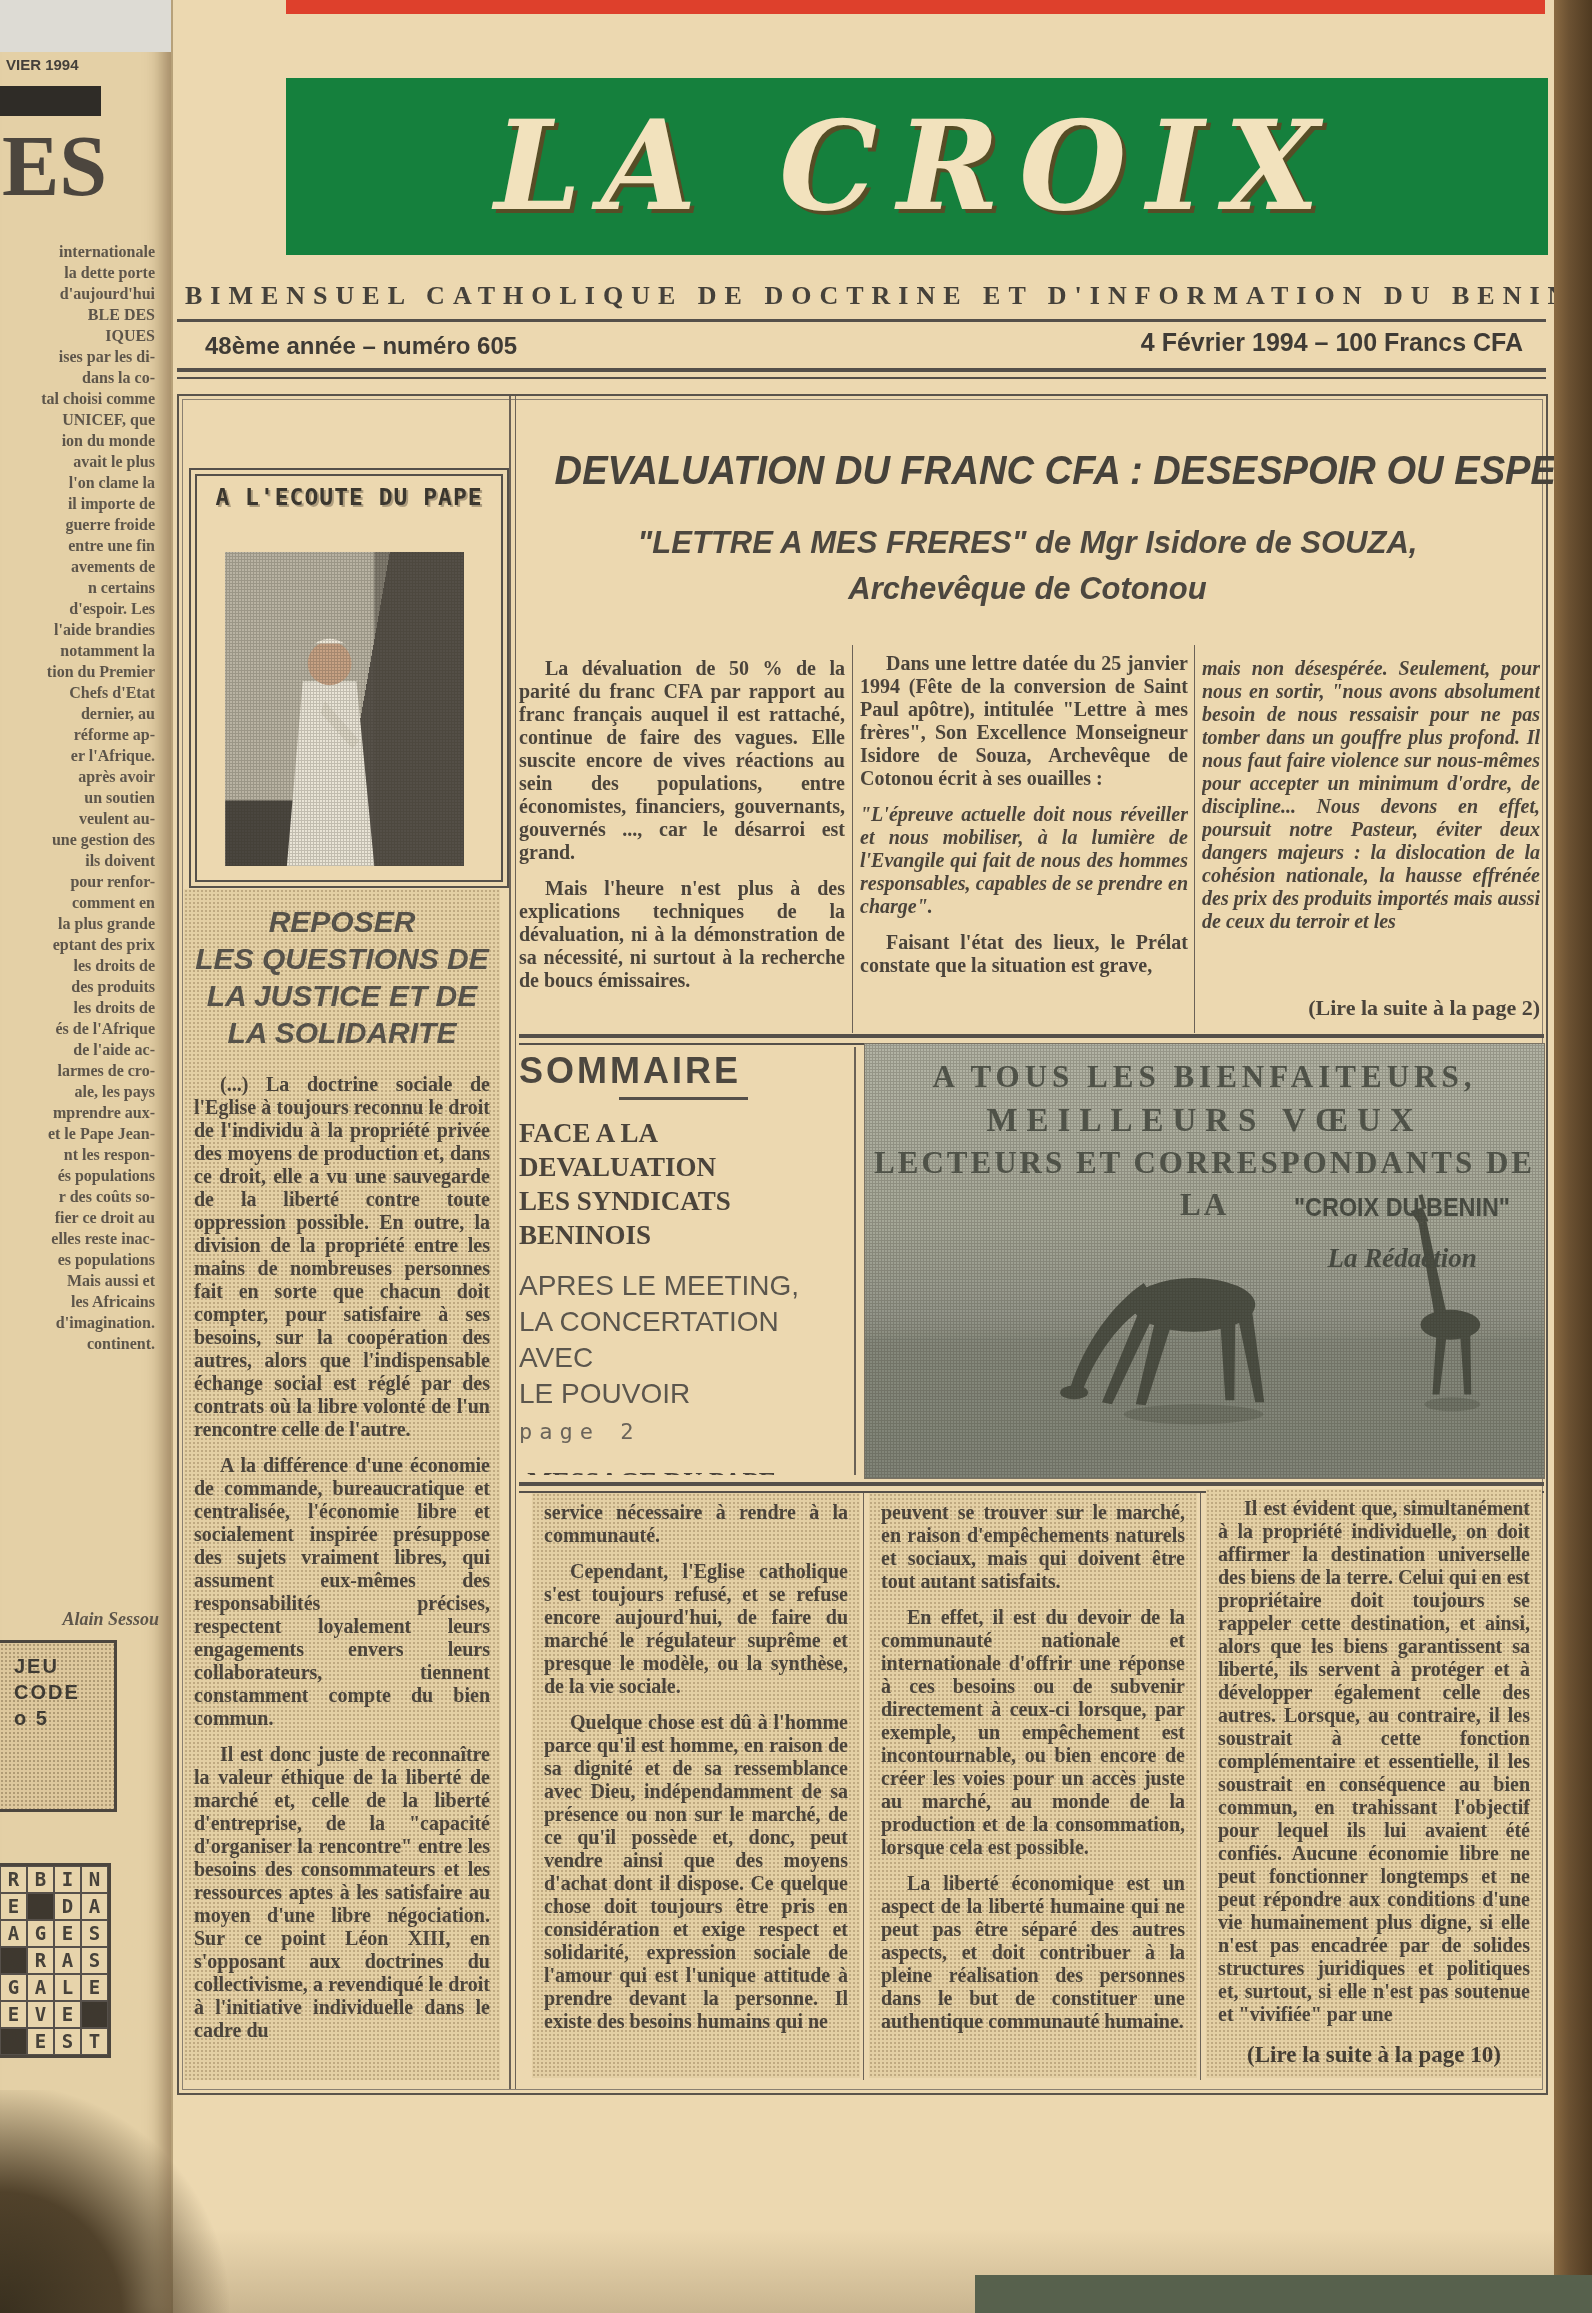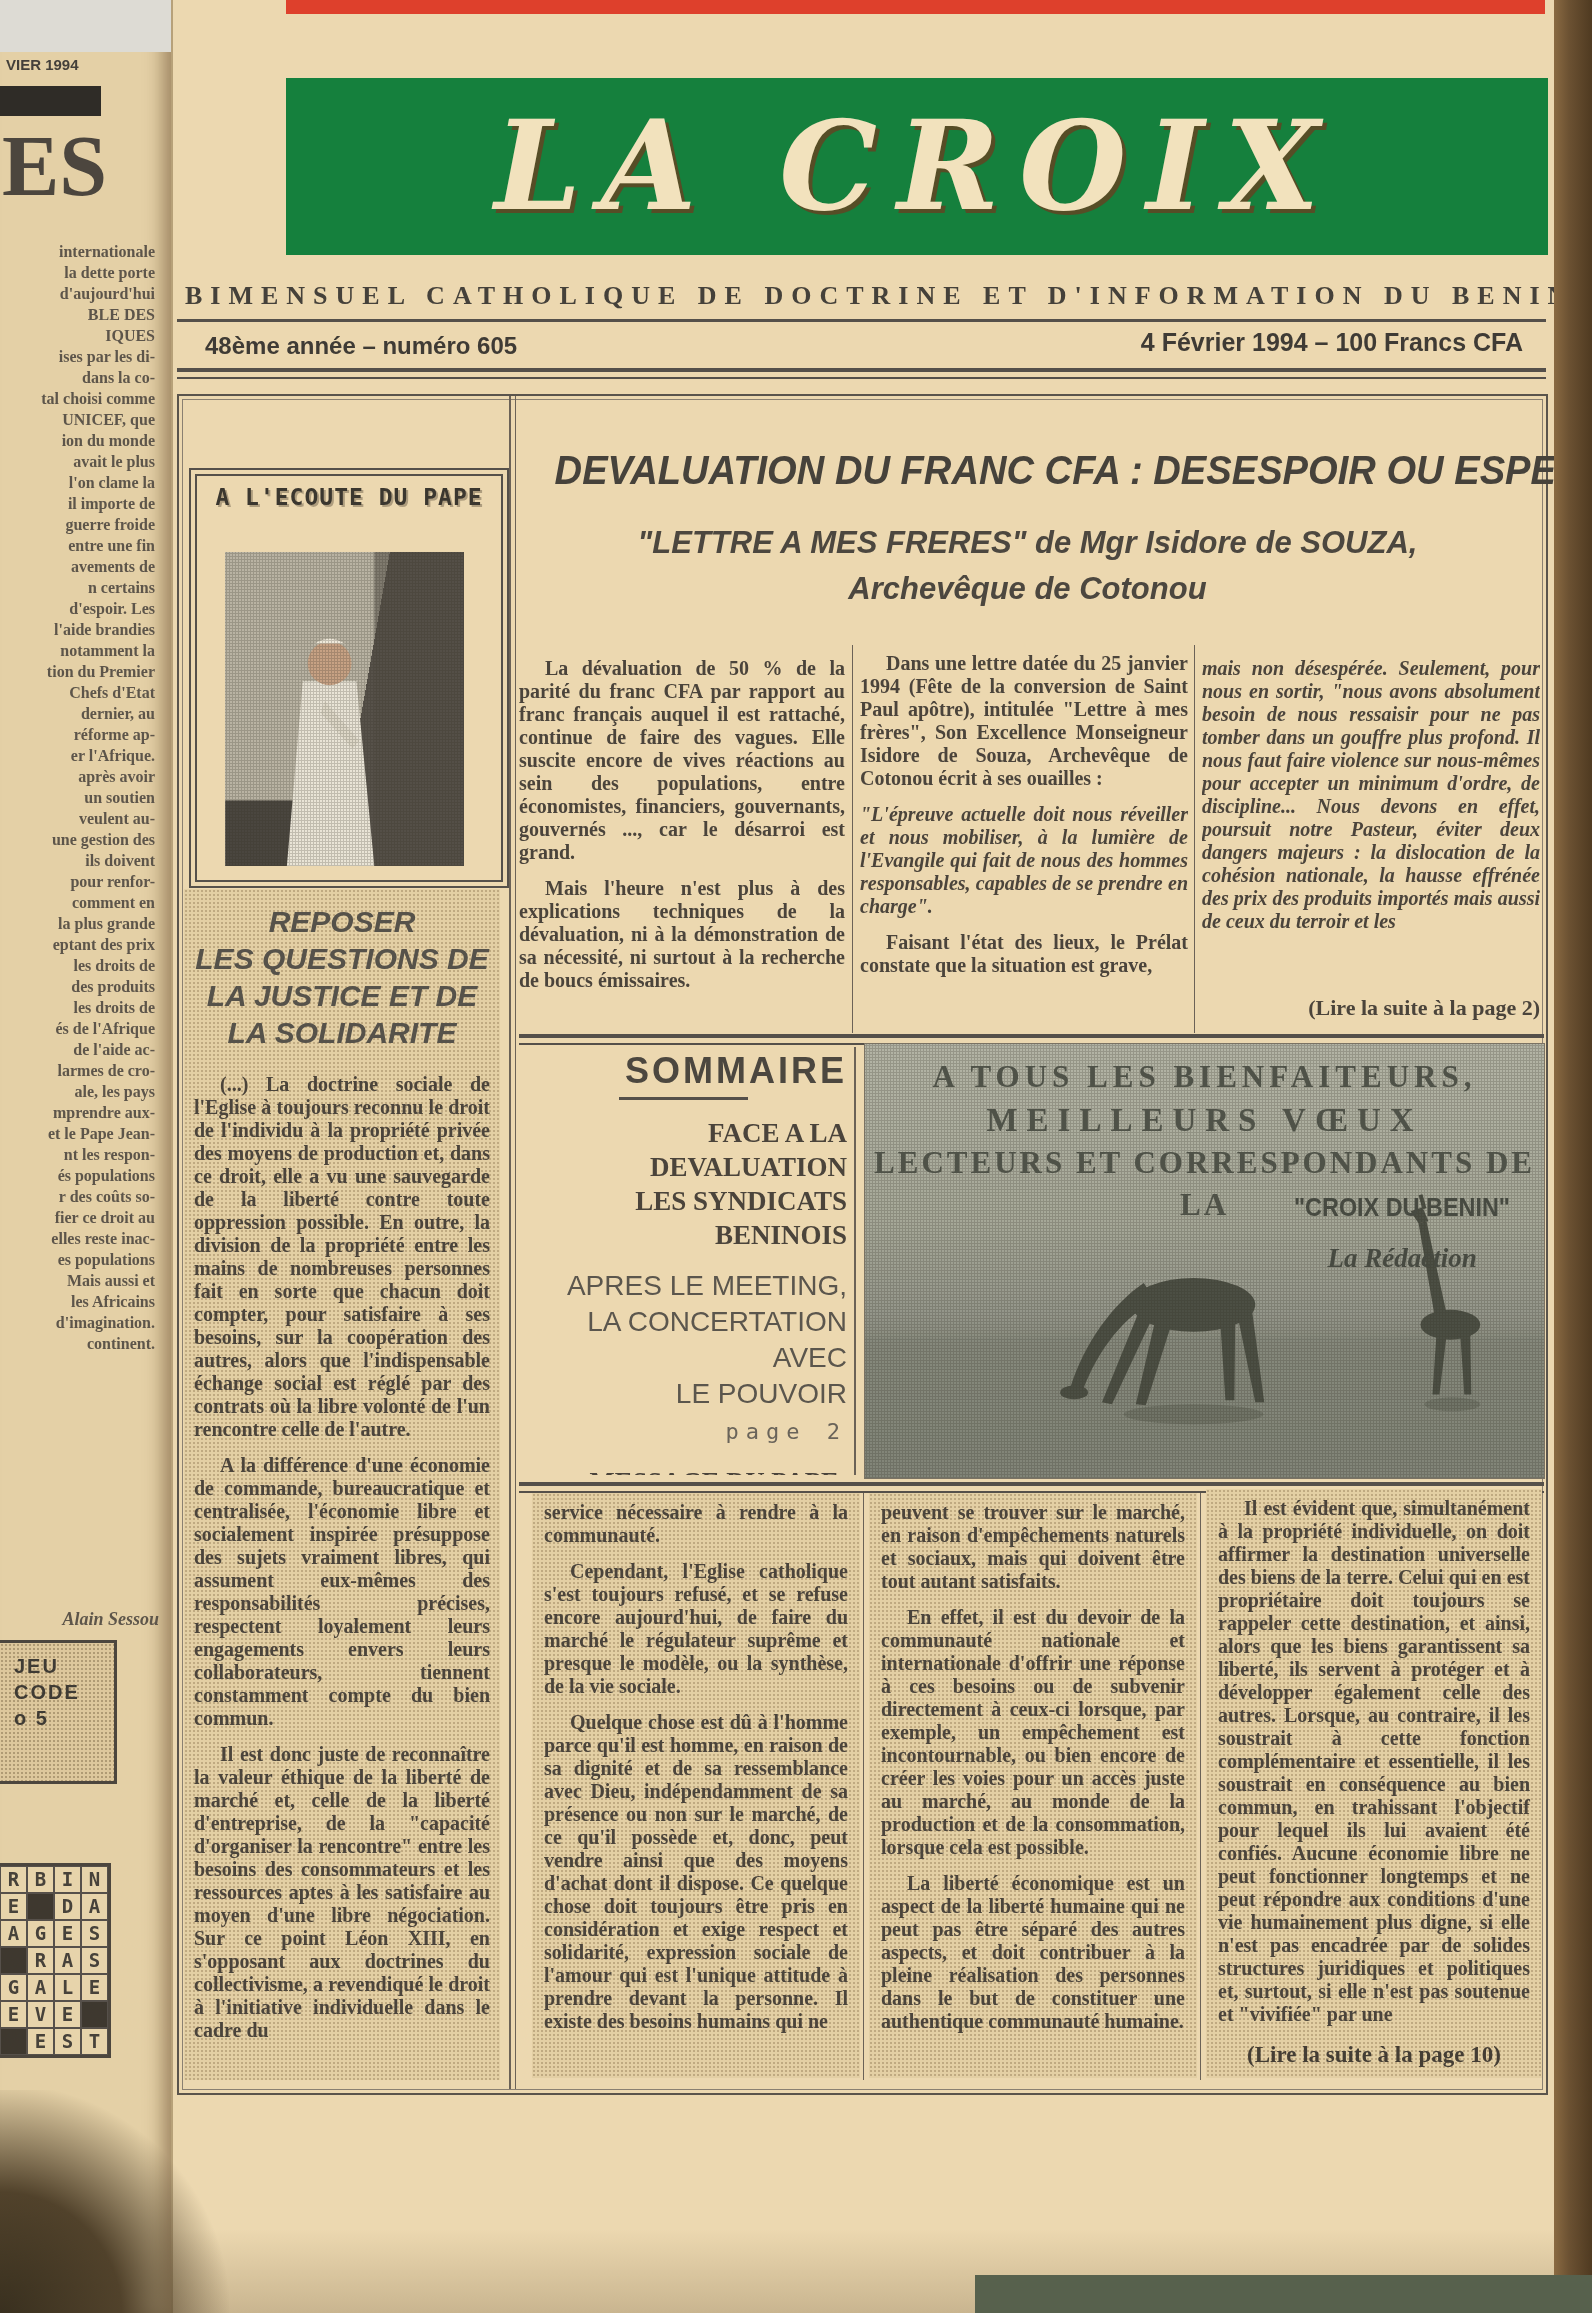--- a/index.html
+++ b/index.html
@@ -12,21 +12,21 @@
              box-shadow:inset -14px 0 18px -6px rgba(90,60,30,.5);}
   #prev-top-white{left:0;top:0;width:171px;height:52px;background:#dddbd4;}
   #prev-date{left:6px;top:56px;font:700 15px/18px "Liberation Sans",sans-serif;color:#44403a;}
   #prev-barcode{left:0;top:86px;width:101px;height:30px;background:#2f2c27;}
   #prev-es{left:2px;top:121px;font:700 86px/90px "Liberation Serif",serif;color:#4c463e;}
   #prev-frags{left:0;top:241px;width:162px;height:1323px;overflow:hidden;text-align:right;
               padding-right:7px;box-sizing:border-box;}
   #prev-frags p{margin:0;font:700 16px/21px "Liberation Serif",serif;color:#5d554a;}
   #prev-sign{left:0;top:1577px;width:159px;text-align:right;
              font:italic 700 18px/20px "Liberation Serif",serif;color:#5d554a;margin-top:32px;}
-  #jeu-box{left:0;top:1640px;width:117px;height:144px;border:3px solid #4c463e;border-left:none;
+  #jeu-box{left:0;top:1640px;width:117px;height:172px;border:3px solid #4c463e;border-left:none;
            background:#ddc79c;background-image:radial-gradient(rgba(90,70,40,.35) 1px,transparent 1.2px);
            background-size:4px 4px;padding:10px 16px 0 14px;box-sizing:border-box;}
   #jeu-box div{font:700 20px/26px "Liberation Sans",sans-serif;color:#3f3b34;letter-spacing:2px;}
   #letter-grid{left:0;top:1863px;border:3px solid #4c463e;border-left:none;background:#e7d4ab;}
   .g-row{display:flex;}
   .g-cell{width:27px;height:27px;border:1px solid #56504a;box-sizing:border-box;
           font:700 19px/25px "DejaVu Sans Mono",monospace;text-align:center;color:#47423a;}
   .g-cell.blk{background:#3e382f;}
   #corner-dark{left:0;top:2090px;width:229px;height:224px;
                background:radial-gradient(circle at 0% 100%,#39301f 0%,#51422b 38%,rgba(80,65,40,0) 72%);}
@@ -95,21 +95,21 @@
   .leadcol{overflow:hidden;}
   #lead1{left:519px;top:657px;width:326px;height:376px;}
   #lead2{left:860px;top:652px;width:328px;height:381px;}
   #lead3{left:1202px;top:657px;width:338px;height:338px;}
   #lead-more{left:1202px;top:995px;width:338px;text-align:right;
              font:700 22px/26px "Liberation Serif",serif;color:#4b443b;}
   #rule-mid1{left:519px;top:1034px;width:1025px;}
   #rule-mid2{left:519px;top:1482px;width:1025px;}
 
   
-  #sommaire{left:519px;top:1047px;width:328px;height:428px;text-align:right;overflow:hidden;}
+  #sommaire{left:519px;top:1047px;width:328px;height:428px;text-align:left;overflow:hidden;}
   #sommaire-title{font:700 36px/40px "Liberation Sans",sans-serif;letter-spacing:3px;color:#4c473f;margin-top:4px;}
   #sommaire-rule{width:129px;height:3px;background:#55504a;margin:6px auto 16px;}
   .som-serif{font:700 27px/34px "Liberation Serif",serif;color:#4b443b;}
   .som-sans{font:400 28px/36px "Liberation Sans",sans-serif;color:#5b564d;margin-top:16px;}
   .som-page{font:400 22px/28px "DejaVu Sans Mono",monospace;letter-spacing:7px;color:#6a645a;margin-top:6px;}
   .som-serif2{font:700 28px/35px "Liberation Serif",serif;color:#4b443b;margin-top:18px;transform:scaleX(.95);}
 
   
   #photo{left:864px;top:1043px;width:679px;height:434px;overflow:hidden;border:1px solid #7a7263;
          background:linear-gradient(180deg,#b3b4a5 0%,#a6a898 40%,#94968a 62%,#888b7d 70%,#7f8276 100%);}

